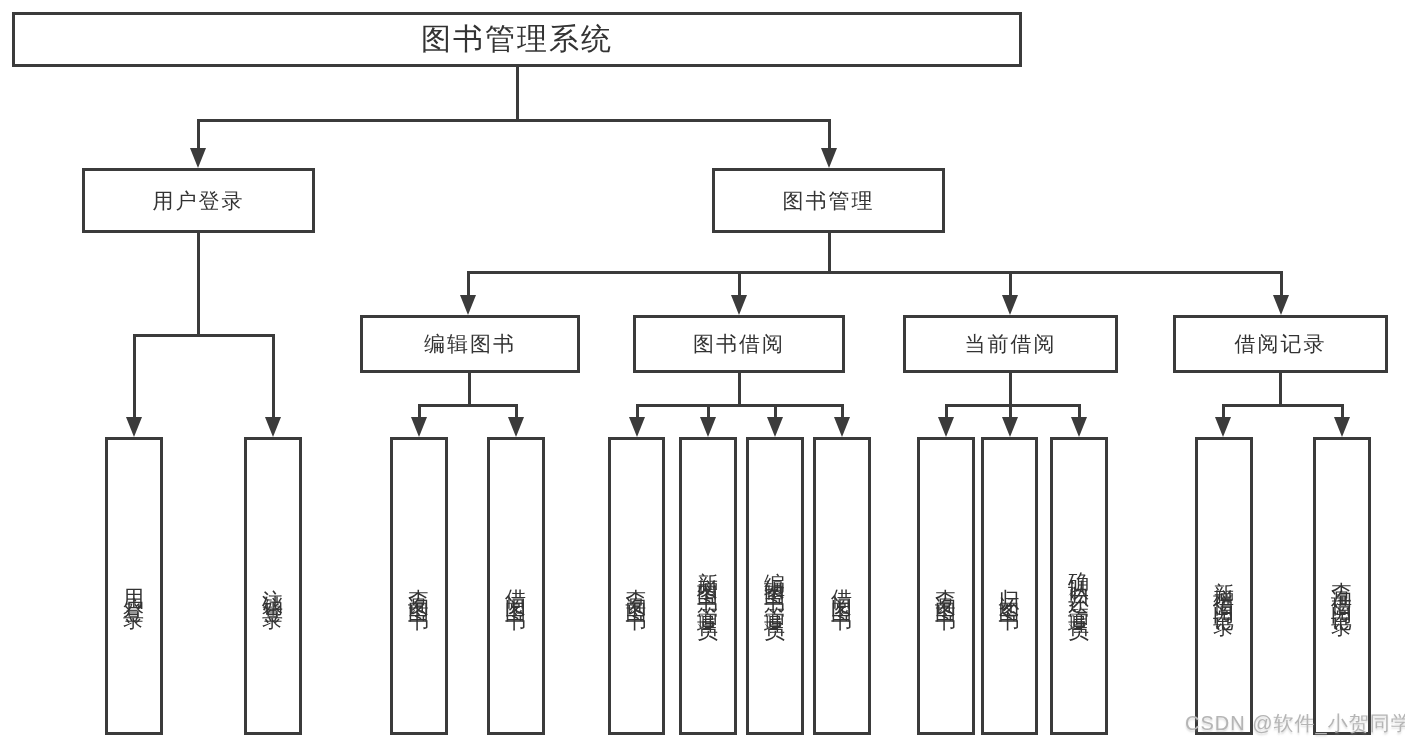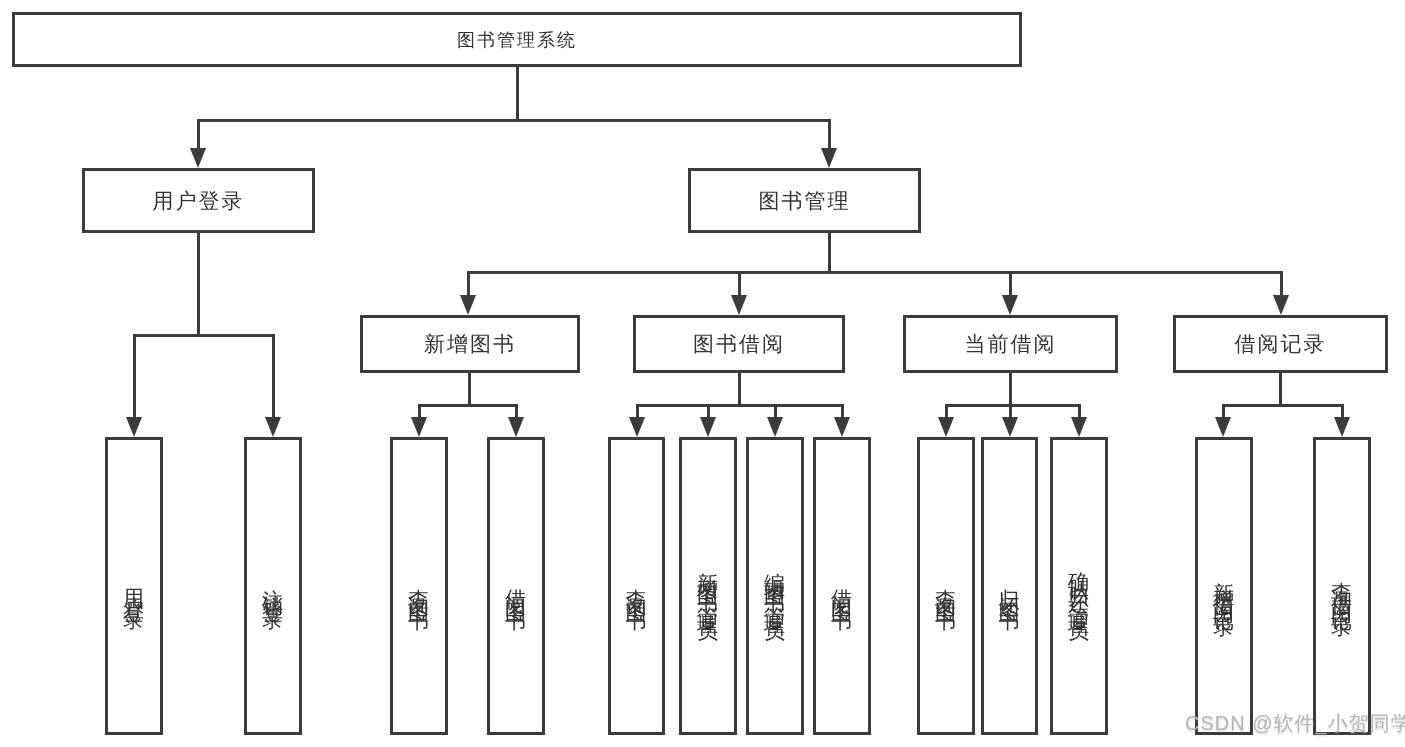--- a/index.html
+++ b/index.html
@@ -126,26 +126,26 @@
   <div class="arr" style="left:1002px; top:417px;"></div>
   <div class="arr" style="left:1071px; top:417px;"></div>
 
   <div class="vl" style="left:1279px; top:373px; height:33px;"></div>
   <div class="hl" style="left:1222px; top:404px; width:122px;"></div>
   <div class="vl" style="left:1222px; top:404px; height:15px;"></div>
   <div class="vl" style="left:1341px; top:404px; height:15px;"></div>
   <div class="arr" style="left:1215px; top:417px;"></div>
   <div class="arr" style="left:1334px; top:417px;"></div>
 
-  <div class="box" style="left:12px; top:12px; width:1010px; height:55px; font-size:18px;">图书管理系统</div>
+  <div class="box" style="left:12px; top:12px; width:1010px; height:55px; font-size:30px;">图书管理系统</div>
 
   <div class="box" style="left:82px; top:168px; width:233px; height:65px;">用户登录</div>
-  <div class="box" style="left:688px; top:168px; width:233px; height:65px;">图书管理</div>
+  <div class="box" style="left:712px; top:168px; width:233px; height:65px;">图书管理</div>
 
-  <div class="box" style="left:360px; top:315px; width:220px; height:58px;">新增图书</div>
+  <div class="box" style="left:360px; top:315px; width:220px; height:58px;">编辑图书</div>
   <div class="box" style="left:903px; top:315px; width:215px; height:58px;">当前借阅</div>
   <div class="box" style="left:633px; top:315px; width:212px; height:58px;">图书借阅</div>
   <div class="box" style="left:1173px; top:315px; width:215px; height:58px;">借阅记录</div>
 
   <div class="vbox" style="left:105px;">
     <span class="vtext">用户登录</span>
   </div>
   <div class="vbox" style="left:244px;">
     <span class="vtext">注销登录</span>
   </div>

